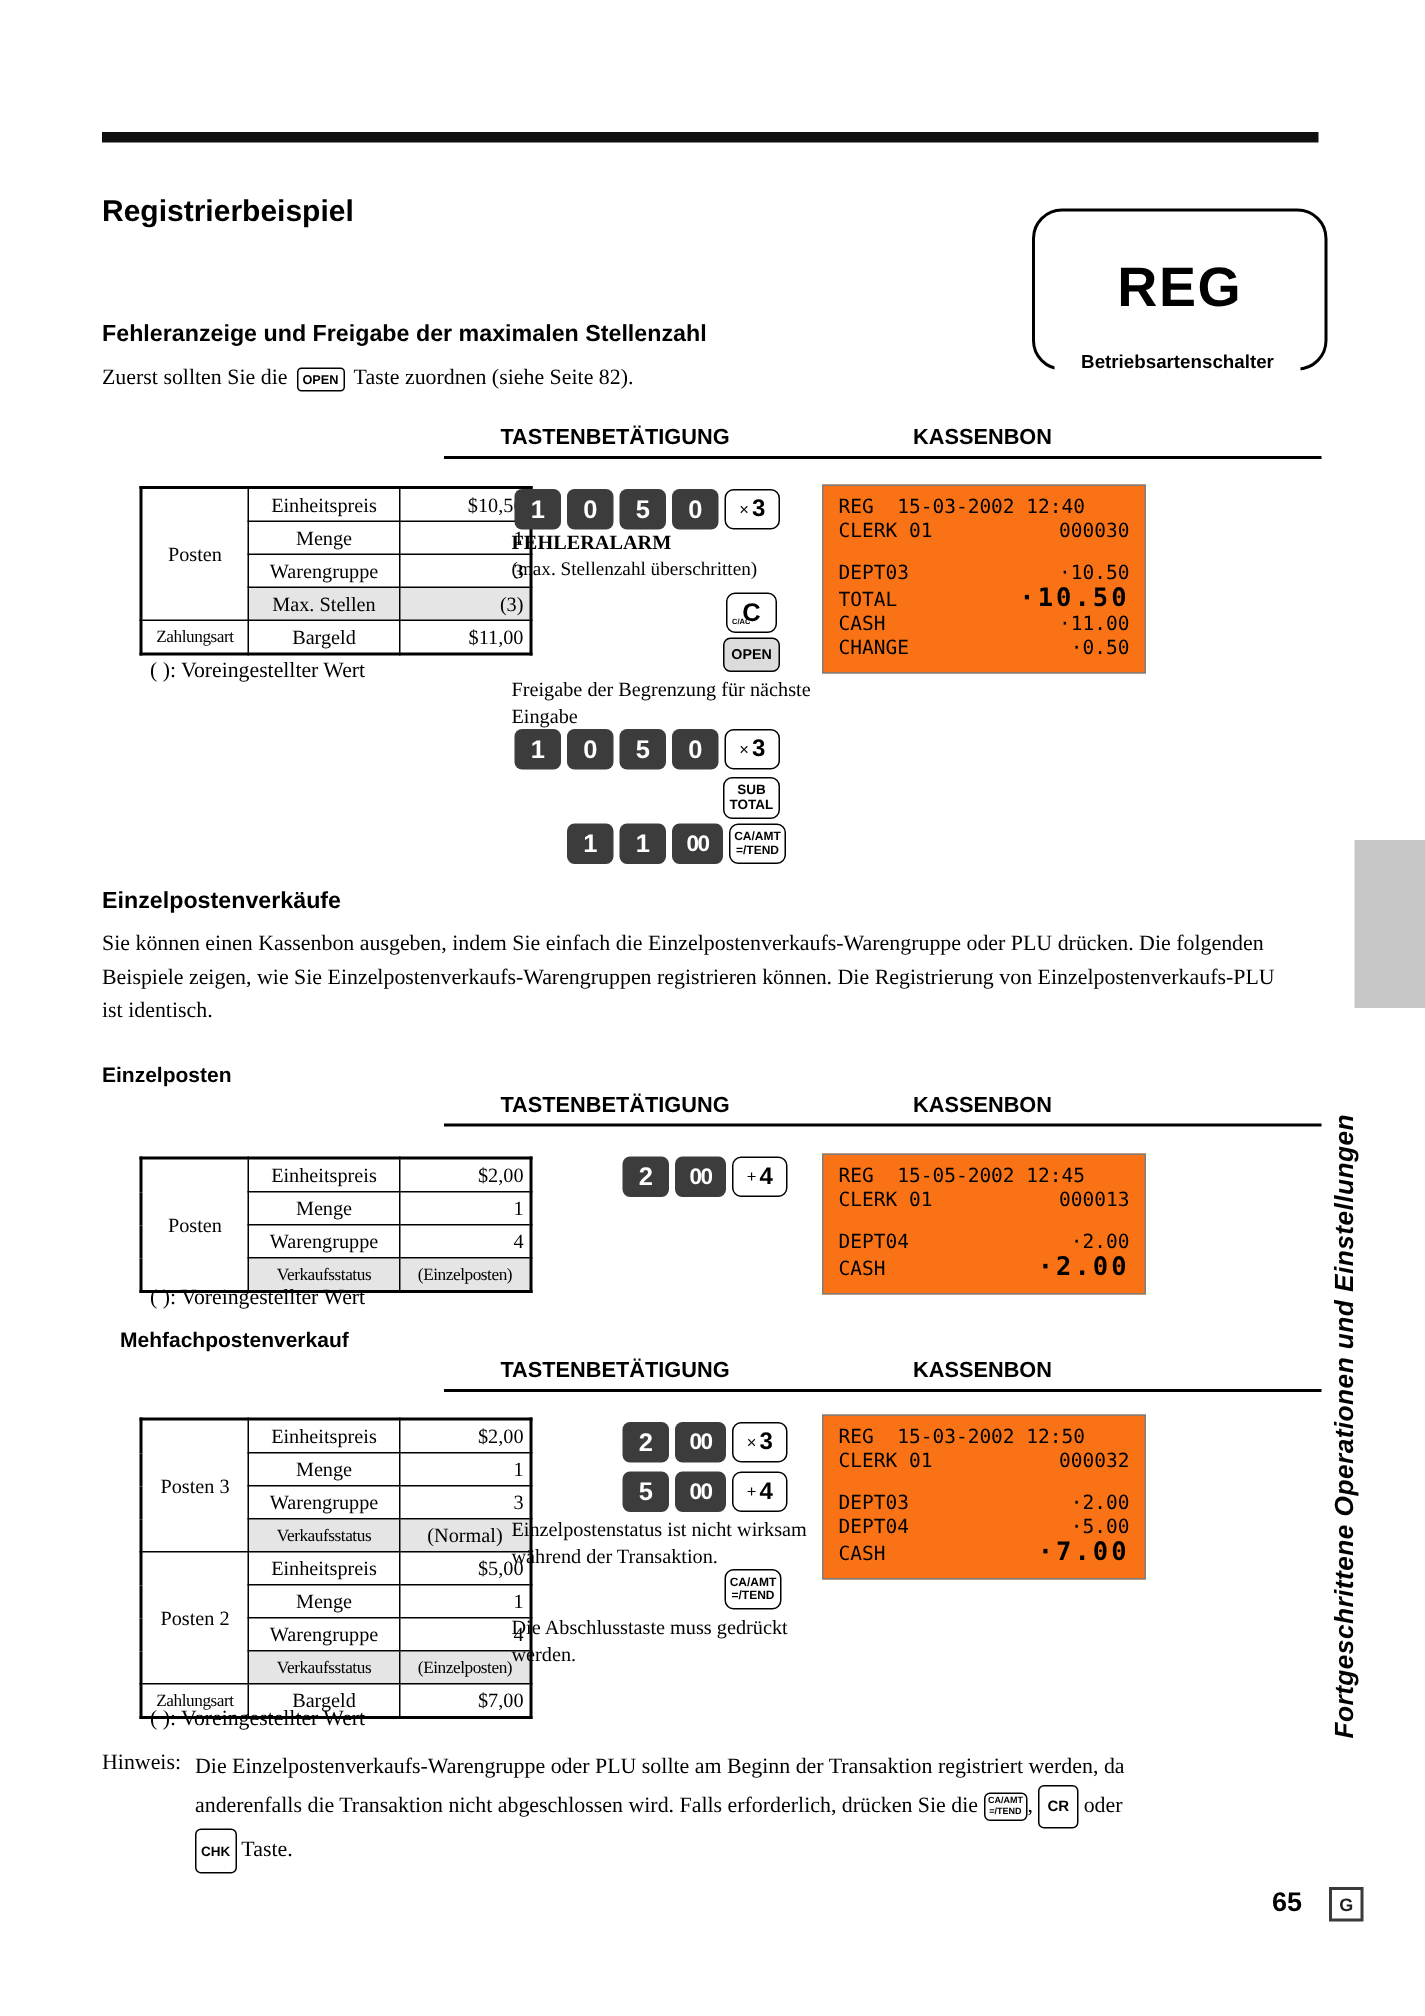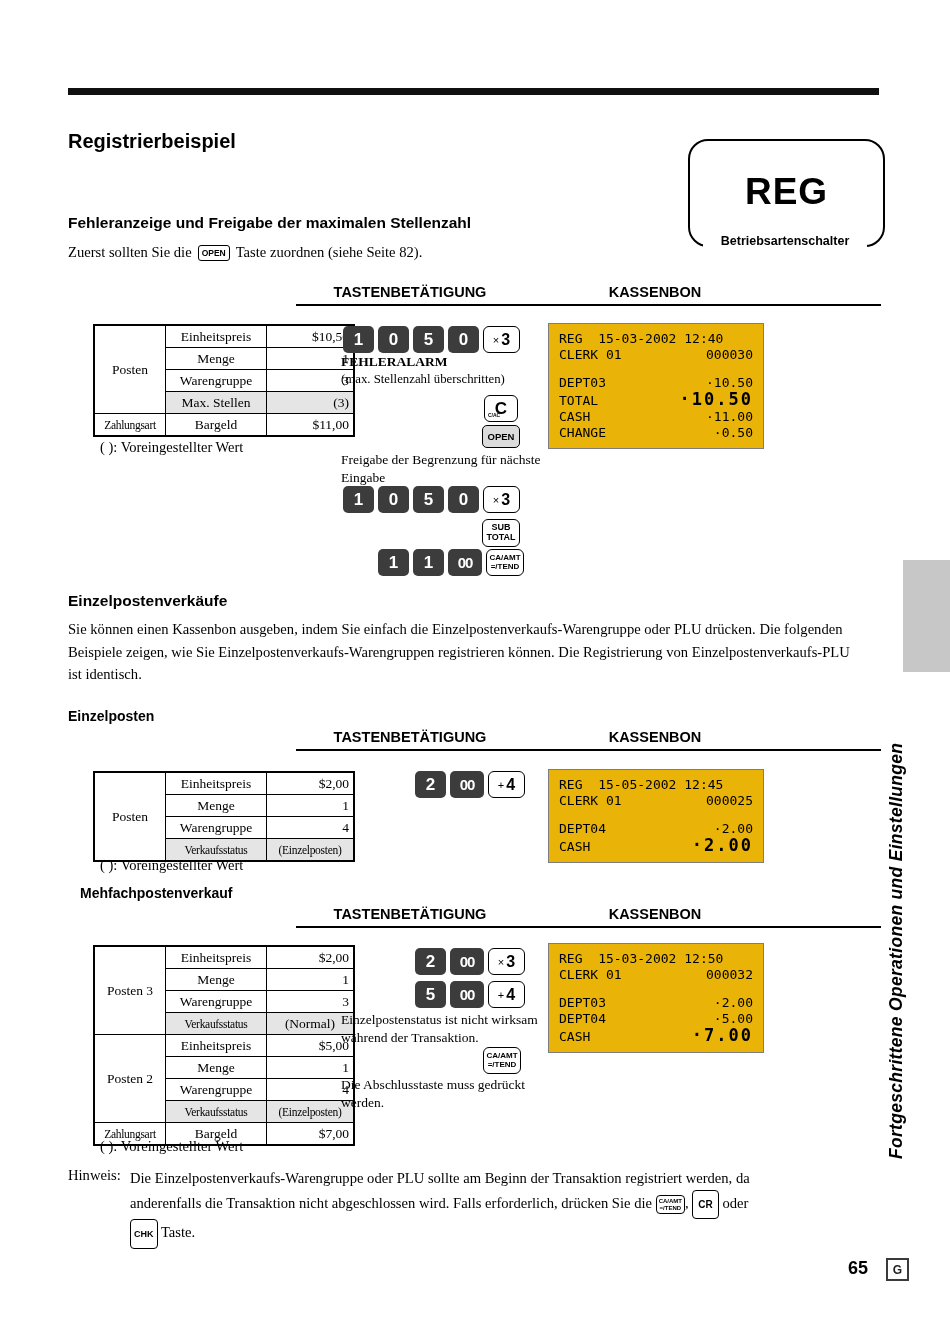--- a/index.html
+++ b/index.html
@@ -55,21 +55,21 @@
   .kc .sub{position:absolute;left:3px;bottom:3px;font-size:5px;font-weight:bold;}
   .kc .main{font-size:17px;font-weight:bold;}
   .kgray{background:#dcdcdc;font-weight:bold;font-size:9.5px;width:38px;height:23px;border-radius:5px;}
   .k2l{flex-direction:column;line-height:9.5px;font-size:9px;font-weight:bold;width:38px;height:28px;}
   .ktend{font-size:8px;line-height:8.5px;width:38px;height:27px;}
 
   .alarm-title{font-weight:bold;font-size:13.5px;}
   .note{font-size:13.5px;line-height:17.5px;}
 
   
-  .receipt{border:1.5px solid #7d7d7d;background:#eab308;box-sizing:border-box;
+  .receipt{border:1.5px solid #7d7d7d;background:#f97316;box-sizing:border-box;
            padding:7px 10px;font-family:"DejaVu Sans Mono", monospace;font-size:13px;
            line-height:16px;}
   .rrow{display:flex;justify-content:space-between;white-space:pre;}
   .rgap{height:12px;}
   .rbig{font-size:17px;font-weight:bold;letter-spacing:2px;}
 
   
   .ikey{display:inline-flex;align-items:center;justify-content:center;border:1.3px solid #000;
         border-radius:4px;background:#fff;font-family:"Liberation Sans",sans-serif;
         font-weight:bold;vertical-align:middle;}
@@ -256,21 +256,21 @@
     <span class="klight">
       <span class="sym">+</span>
       <span class="num">4</span>
     </span>
   </div>
 
   <div class="receipt abs" style="left:548px;top:769px;width:216px;">
     <div class="rrow">REG  15-05-2002 12:45</div>
     <div class="rrow">
       <span>CLERK 01</span>
-      <span>000025</span>
+      <span>000013</span>
     </div>
     <div class="rgap"></div>
     <div class="rrow">
       <span>DEPT04</span><span>·2.00</span>
     </div>
     <div class="rrow" style="align-items:baseline;">
       <span>CASH</span><span class="rbig">·2.00</span>
     </div>
   </div>
 

